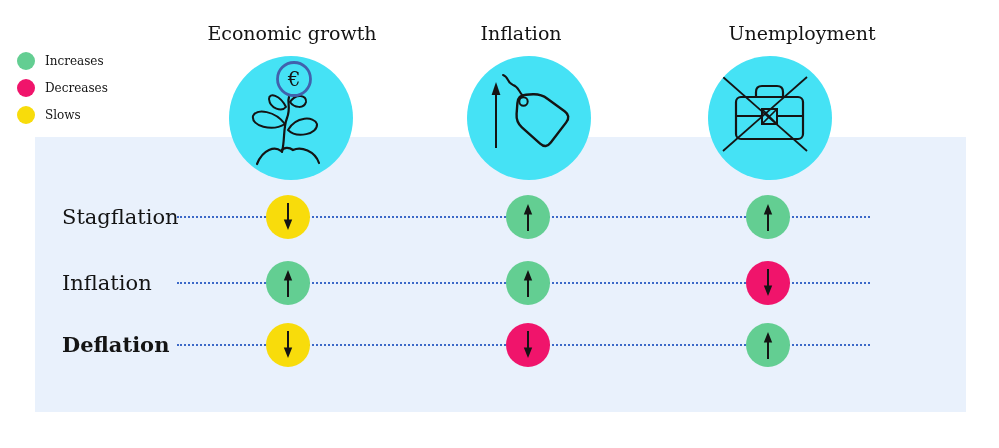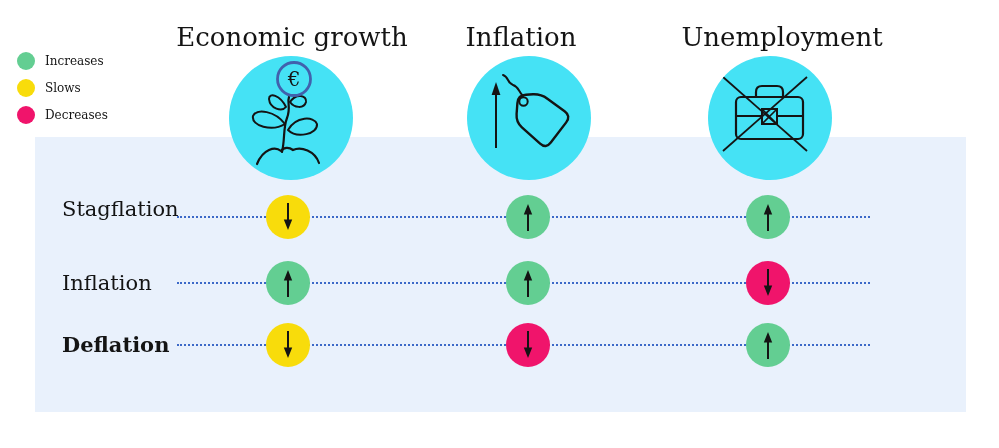--- a/index.html
+++ b/index.html
@@ -9,21 +9,21 @@
     font-family: "DejaVu Serif", "Liberation Serif", serif; color: #141414;
     overflow: hidden;
   }
   .panel { position: absolute; left: 35px; top: 137px; width: 931px; height: 275px; background: #e9f1fc; }
 
   .legend { position: absolute; left: 17px; top: 47px; }
   .legend-item { display: flex; align-items: center; height: 27px; }
   .legend-dot { width: 18px; height: 18px; border-radius: 50%; margin-right: 10px; flex: 0 0 18px; }
   .legend-label { font-size: 12px; white-space: nowrap; }
 
-  .col-header { position: absolute; top: 22px; width: 240px; text-align: center; font-size: 26px; }
+  .col-header { position: absolute; top: 22px; width: 240px; text-align: center; font-size: 19px; }
   .big-circle { position: absolute; top: 56px; width: 124px; height: 124px; border-radius: 50%; overflow: hidden; }
   .big-circle svg { display: block; }
 
   .row-label { position: absolute; left: 62px; height: 28px; line-height: 28px; font-size: 21px; white-space: nowrap; }
   .row-line { position: absolute; left: 177px; width: 693px; height: 0; border-top: 2px dotted #3c69c8; }
 
   .cell { position: absolute; width: 44px; height: 44px; border-radius: 50%;
           display: flex; align-items: center; justify-content: center; }
   .cell svg { display: block; }
   .cell.down svg { transform: rotate(180deg); }
@@ -34,32 +34,32 @@
 <div class="canvas">
 
   <div class="panel" style="background-color: rgb(233, 241, 252);"></div>
 
   <div class="legend">
     <div class="legend-item">
       <span class="legend-dot" style="background-color: rgb(99, 206, 146);"></span>
       <span class="legend-label">Increases</span>
     </div>
     <div class="legend-item">
+      <span class="legend-dot" style="background-color: rgb(240, 20, 107);"></span>
+      <span class="legend-label">Decreases</span>
+    </div>
+    <div class="legend-item">
       <span class="legend-dot" style="background-color: rgb(248, 220, 11);"></span>
       <span class="legend-label">Slows</span>
-    </div>
-    <div class="legend-item">
-      <span class="legend-dot" style="background-color: rgb(240, 20, 107);"></span>
-      <span class="legend-label">Decreases</span>
     </div>
   </div>
 
   <div class="col-header" style="left:172px;">Economic growth</div>
   <div class="col-header" style="left:401px;">Inflation</div>
-  <div class="col-header" style="left:662px;">Unemployment</div>
+  <div class="col-header" style="left:682px;">Unemployment</div>
 
   <div class="big-circle" style="left: 229px; background-color: rgb(69, 226, 245);">
     <svg width="124" height="124" viewBox="0 0 124 124">
       <path d="M53,96 C56,84 54,72 58,62 C62,52 58,46 60,41" stroke="#141414" stroke-width="2.2" fill="none" stroke-linecap="round"></path>
       <path d="M56,68 C46,55 28,52 24,60 C22,70 43,76 56,68 Z" stroke="#141414" stroke-width="2" fill="none" stroke-linejoin="round"></path>
       <path d="M59,74 C67,60 85,60 88,68 C89,78 68,83 59,74 Z" stroke="#141414" stroke-width="2" fill="none" stroke-linejoin="round"></path>
       <path d="M57,51 C51,39 40,36 40,43 C41,53 53,56 57,51 Z" stroke="#141414" stroke-width="2" fill="none" stroke-linejoin="round"></path>
       <path d="M61,46 C67,37 78,39 77,46 C75,53 65,52 61,46 Z" stroke="#141414" stroke-width="2" fill="none" stroke-linejoin="round"></path>
       <path d="M28,108 C34,93 46,90 52,95 C55,91 60,91 64,94 C72,90 86,95 90,107" stroke="#141414" stroke-width="2.2" fill="none" stroke-linecap="round"></path>
       <circle cx="65" cy="23" r="16.5" stroke="#4161ad" stroke-width="2.8" fill="none"></circle>
@@ -82,21 +82,21 @@
       <line x1="15" y1="21" x2="99" y2="95" stroke="#141414" stroke-width="1.8"></line>
       <line x1="99" y1="21" x2="15" y2="95" stroke="#141414" stroke-width="1.8"></line>
       <rect x="28" y="41" width="67" height="42" rx="5" stroke="#141414" stroke-width="2.2" fill="none"></rect>
       <path d="M48,41 V36 Q48,30 54,30 H69 Q75,30 75,36 V41" stroke="#141414" stroke-width="2.2" fill="none"></path>
       <path d="M28,60 H54 M69,60 H95" stroke="#141414" stroke-width="2"></path>
       <rect x="54" y="53" width="15" height="15" stroke="#141414" stroke-width="2" fill="none"></rect>
       <path d="M54,53 L69,68 M69,53 L54,68" stroke="#141414" stroke-width="1.6"></path>
     </svg>
   </div>
 
-  <div class="row-label" style="top:195px;">Stagflation</div>
+  <div class="row-label" style="top:203px;">Stagflation</div>
   <div class="row-label" style="top:269px;">Inflation</div>
   <div class="row-label" style="top:331px;font-weight:bold;">Deflation</div>
 
   <div class="row-line" style="top: 216px; border-top-color: rgb(60, 105, 200);"></div>
   <div class="row-line" style="top: 282px; border-top-color: rgb(60, 105, 200);"></div>
   <div class="row-line" style="top: 344px; border-top-color: rgb(60, 105, 200);"></div>
 
   <div class="cell down" style="left: 266px; top: 195px; background-color: rgb(248, 220, 11);">
     <svg width="18" height="32" viewBox="0 0 18 32">
       <line x1="9" y1="30" x2="9" y2="11" stroke="#141414" stroke-width="2"></line>

